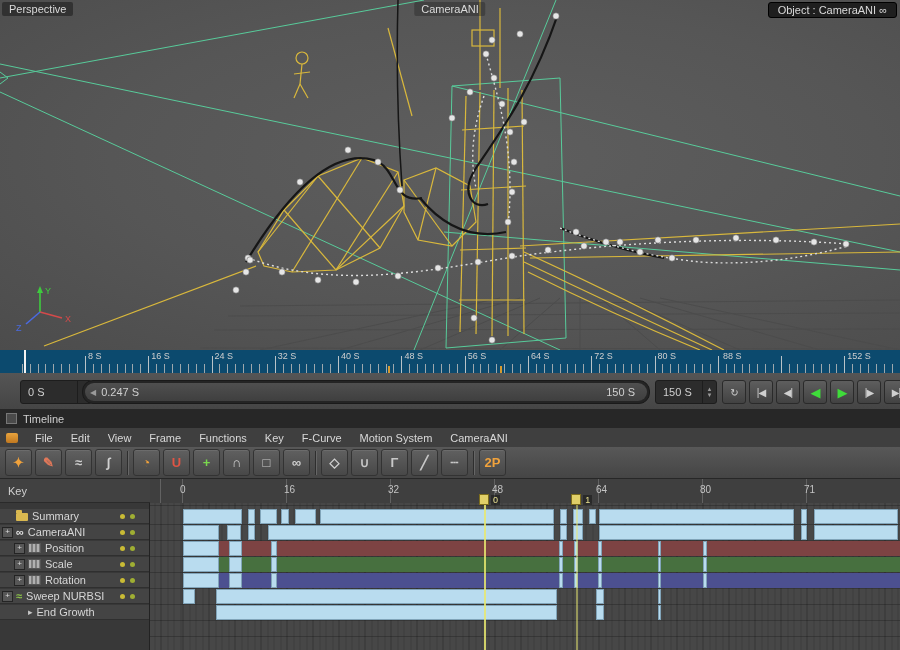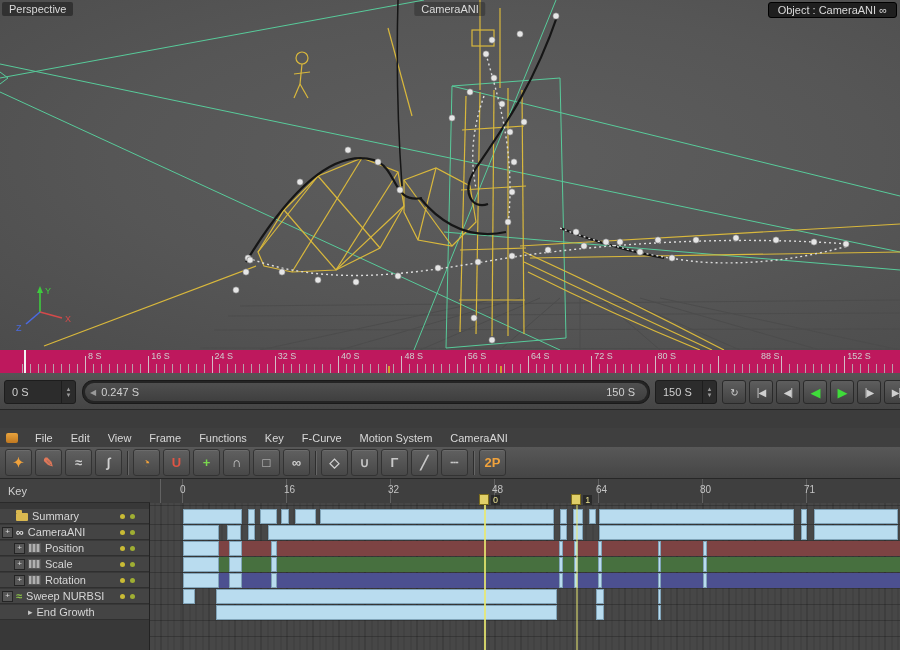--- a/index.html
+++ b/index.html
@@ -11,37 +11,37 @@
     background:radial-gradient(ellipse at 55% 45%, #5e5e5e 0%, #565656 55%, #4c4c4c 100%);
     border-bottom:1px solid #1a1a1a;overflow:hidden;}
   #viewport svg{position:absolute;left:0;top:0;}
   .vp-label{position:absolute;font-size:11px;color:#dadada;background:rgba(25,25,25,.55);
     padding:1px 7px;border-radius:2px;white-space:nowrap;}
   #vp-persp{left:2px;top:2px;}
   #vp-cam{left:50%;top:2px;transform:translateX(-50%);background:rgba(25,25,25,.35);}
   #vp-obj{right:3px;top:2px;background:#1f1f1f;border:1px solid #000;border-radius:3px;padding:1px 9px;}
 
   
-  #time-ruler{position:absolute;left:0;top:350px;width:900px;height:23px;background:#be185d;
+  #time-ruler{position:absolute;left:0;top:350px;width:900px;height:23px;background:#0c4a6e;
     border-bottom:1px solid #202020;overflow:hidden;}
   .rtick{position:absolute;bottom:0;width:1px;height:9px;background:#b9b9b9;opacity:.85;}
   .rtick.major{height:17px;background:#d8d8d8;}
   .rlab{position:absolute;top:1px;font-size:9px;color:#cfcfcf;white-space:nowrap;}
   .rcur{position:absolute;top:0;bottom:0;width:2px;background:#f2f2f2;}
   .rmark{position:absolute;bottom:0;width:2px;height:7px;background:#d89a2e;}
 
   
   #transport{position:absolute;left:0;top:373px;width:900px;height:36px;
     background:linear-gradient(#555,#454545);border-bottom:1px solid #262626;}
   .t-field{position:absolute;top:7px;height:22px;background:#2c2c2c;border:1px solid #1d1d1d;
     border-radius:3px;color:#cfcfcf;font-size:11px;display:flex;align-items:center;}
   .t-field .val{flex:1;padding-left:7px;}
   .stepper{width:13px;height:100%;border-left:1px solid #1d1d1d;display:flex;flex-direction:column;
     align-items:center;justify-content:center;color:#9a9a9a;font-size:6px;line-height:6px;}
-  #time-field{left:4px;width:70px;justify-content:center;}
+  #time-field{left:20px;width:70px;justify-content:center;}
   #duration-field{left:655px;width:60px;}
   #range-slider{position:absolute;left:82px;top:7px;width:566px;height:22px;background:#242424;
     border:1px solid #1a1a1a;border-radius:11px;}
   #range-pill{position:absolute;left:2px;right:2px;top:2px;bottom:2px;border-radius:9px;
     background:linear-gradient(#4f4f4f,#3f3f3f);display:flex;align-items:center;color:#cfcfcf;font-size:11px;}
   #range-pill .grip{color:#9a9a9a;font-size:8px;padding:0 5px;}
   #range-pill .start{padding-right:8px;}
   #range-pill .spacer{flex:1;}
   #range-pill .end{padding-right:12px;}
   #transport-buttons{position:absolute;left:722px;top:7px;display:flex;gap:3px;}
@@ -359,21 +359,21 @@
       <div class="rtick major" style="left: 654.5px;"></div>
       <span class="rlab" style="left: 657.5px;">80 S</span>
       <div class="rtick" style="left: 662.41px;"></div>
       <div class="rtick" style="left: 670.32px;"></div>
       <div class="rtick" style="left: 678.23px;"></div>
       <div class="rtick" style="left: 686.14px;"></div>
       <div class="rtick" style="left: 694.05px;"></div>
       <div class="rtick" style="left: 701.96px;"></div>
       <div class="rtick" style="left: 709.87px;"></div>
       <div class="rtick major" style="left: 717.78px;"></div>
-      <span class="rlab" style="left: 753px; padding-left: 8px;">88 S</span>
+      <span class="rlab" style="left: 715px; padding-left: 8px;">88 S</span>
       <div class="rtick" style="left: 725.69px;"></div>
       <div class="rtick" style="left: 733.6px;"></div>
       <div class="rtick" style="left: 741.51px;"></div>
       <div class="rtick" style="left: 749.42px;"></div>
       <div class="rtick" style="left: 757.33px;"></div>
       <div class="rtick" style="left: 765.24px;"></div>
       <div class="rtick" style="left: 773.15px;"></div>
       <div class="rtick major" style="left: 781.06px;"></div>
       <span class="rlab" style="left: 784.06px; margin-top: 42px;">96 S</span>
       <div class="rtick" style="left: 788.97px;"></div>
@@ -423,20 +423,24 @@
         <div class="tr-btn">↻</div>
         <div class="tr-btn">|◀</div>
         <div class="tr-btn">◀|</div>
         <div class="tr-btn accent">◀</div>
         <div class="tr-btn accent">▶</div>
         <div class="tr-btn">|▶</div>
         <div class="tr-btn">▶|</div>
       </div>
   </div>
 
+  <div id="tl-title">
+    <div class="wicon"></div>
+    <span>Timeline</span>
+  </div>
 
   <div id="tl-menubar">
     <div id="menu-app-icon"></div>
   <div class="menu-item">File</div>
       <div class="menu-item">Edit</div>
       <div class="menu-item">View</div>
       <div class="menu-item">Frame</div>
       <div class="menu-item">Functions</div>
       <div class="menu-item">Key</div>
       <div class="menu-item">F-Curve</div>

